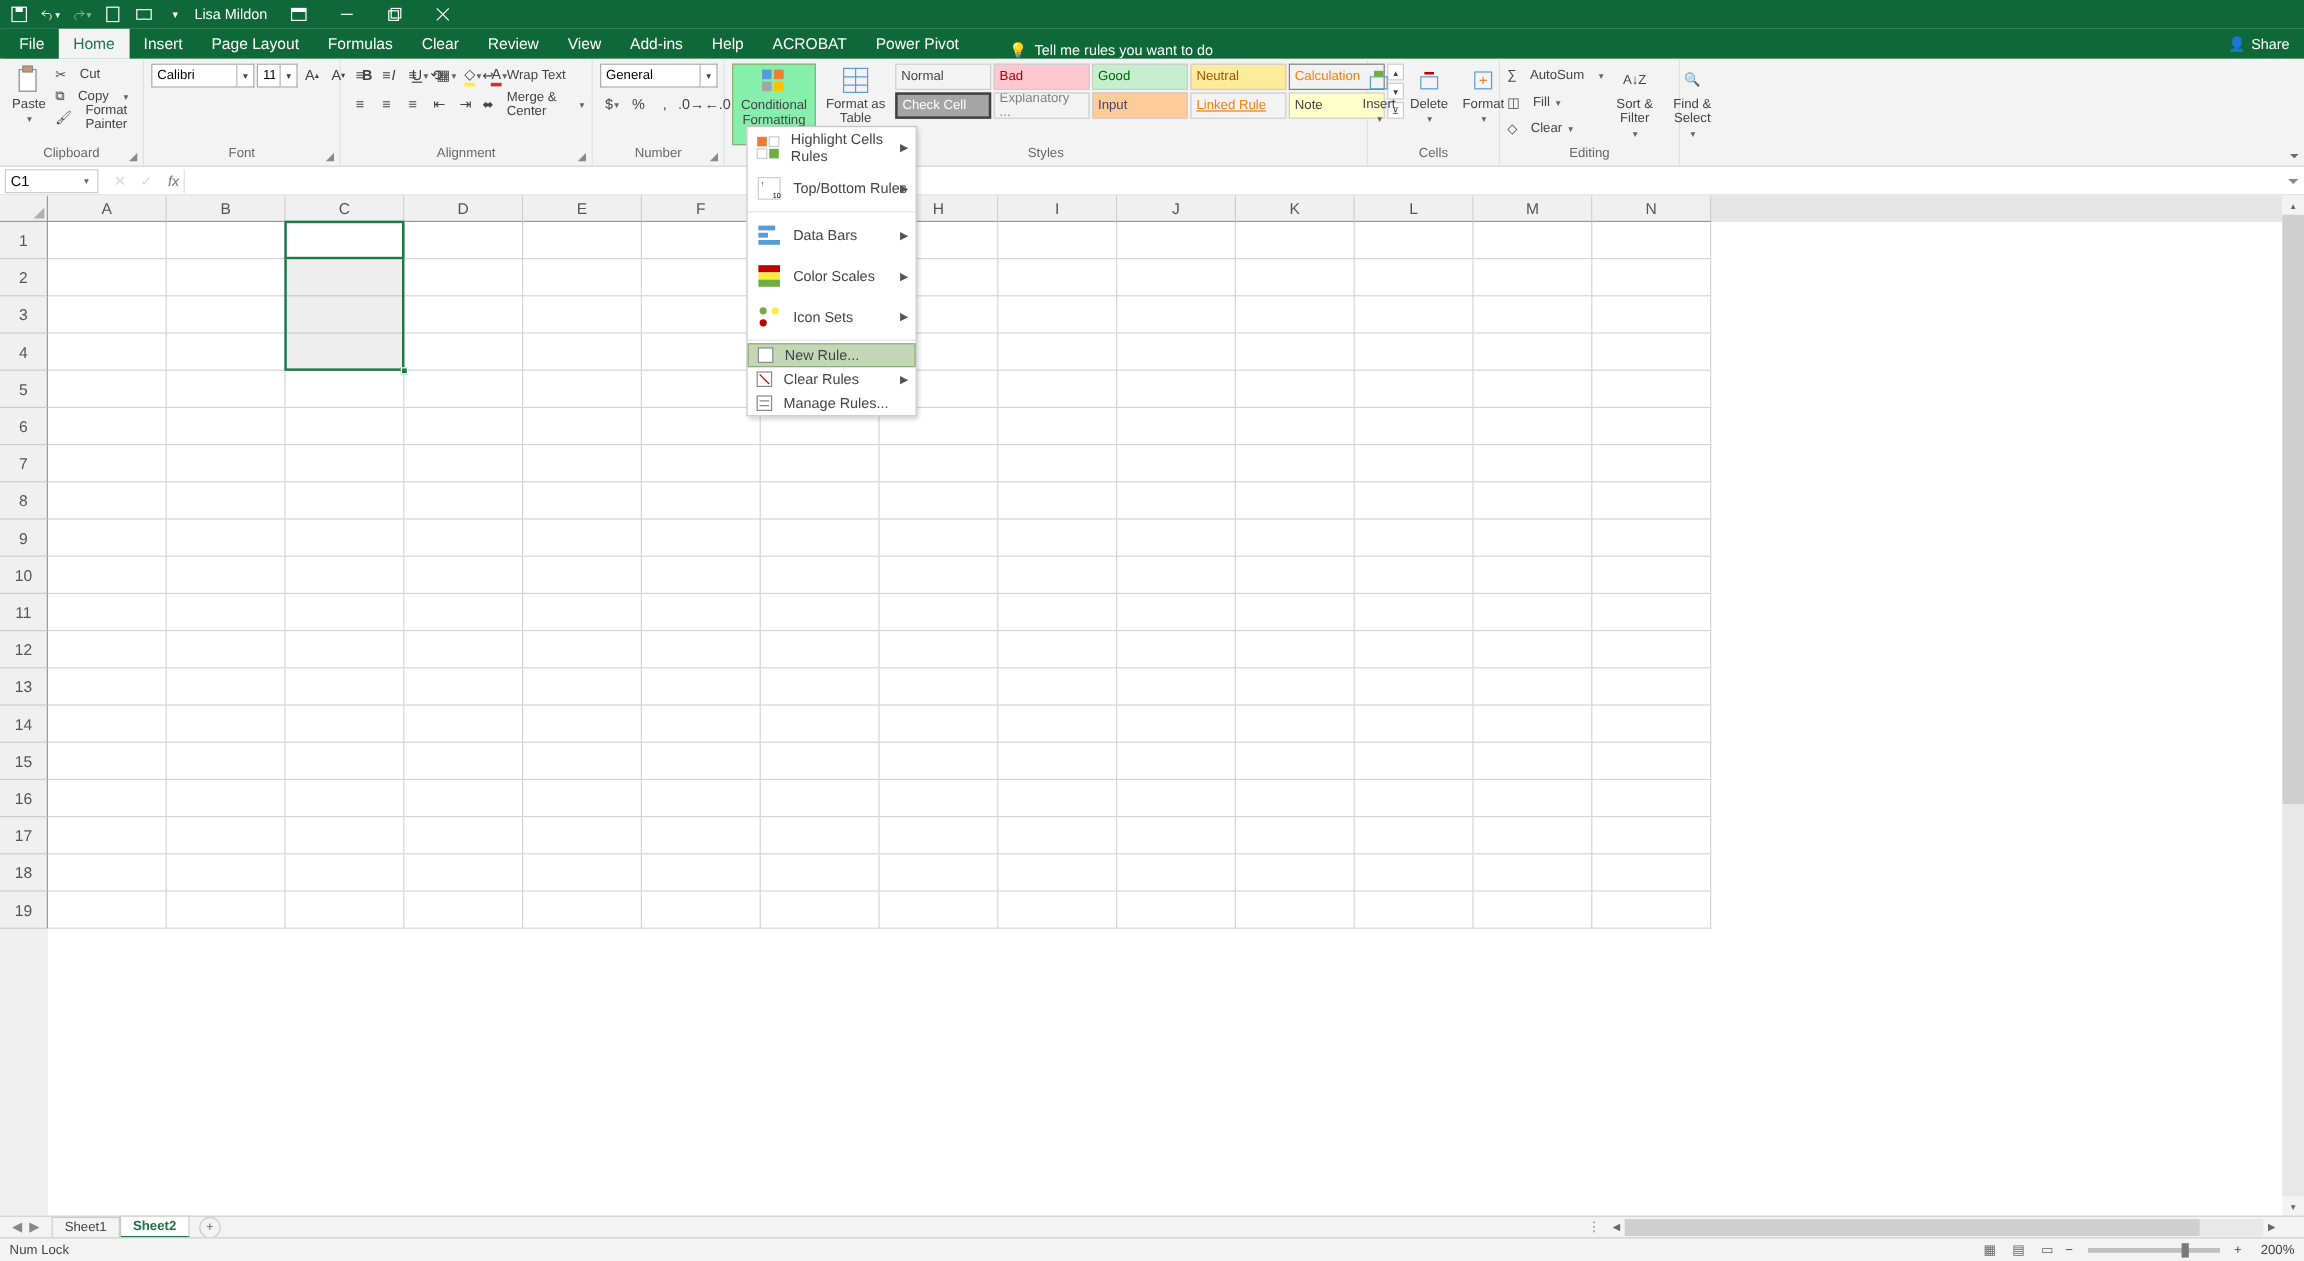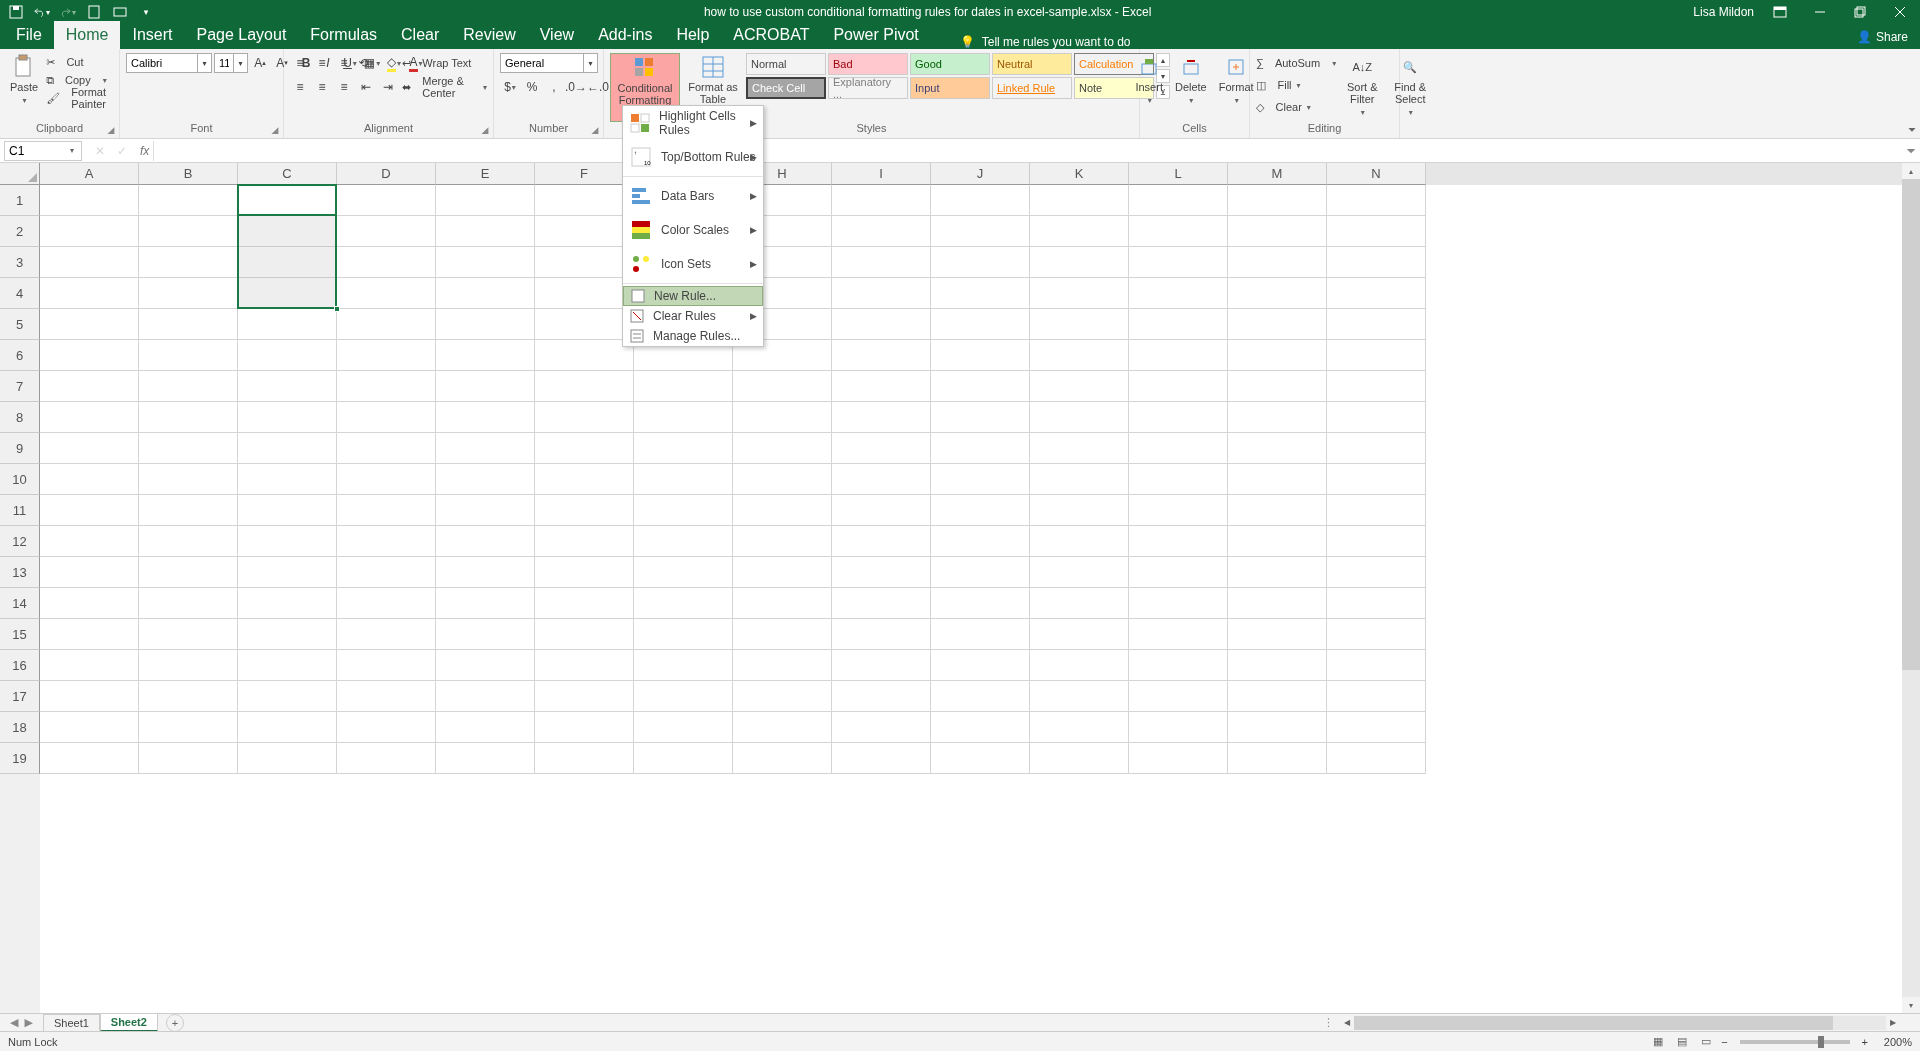--- a/index.html
+++ b/index.html
@@ -8,21 +8,21 @@
 
 .titlebar { height: 24px; background: #0e6837; display:flex; align-items:center; color:#fff; font-size:12px; }
 .qat { display:flex; align-items:center; gap:10px; padding:0 8px; }
 .qat .qbtn { width:16px; height:16px; display:flex; align-items:center; justify-content:center; cursor:pointer; }
 .title-center { flex:1; text-align:center; }
 .title-right { display:flex; align-items:center; gap:12px; padding-right:6px; }
 .winbtn { width:28px; height:20px; display:flex; align-items:center; justify-content:center; cursor:pointer; }
 
 
 .ribbon-tabs { height:25px; background:#0e6837; display:flex; align-items:flex-end; padding-left:4px; }
-.ribbon-tabs .tab { padding:5px 12px; color:#fff; font-size:16px; cursor:pointer; }
+.ribbon-tabs .tab { padding:5px 12px; color:#fff; font-size:13px; cursor:pointer; }
 .ribbon-tabs .tab.active { background:#f3f3f3; color:#217346; }
 .ribbon-tabs .file-tab { background:#0e6837; color:#fff; padding:5px 12px; }
 .tell-me { display:flex; align-items:center; gap:6px; color:#fff; padding:0 10px; margin-left:20px;}
 .ribbon-tabs .spacer { flex:1; }
 .share-btn { color:#fff; padding:5px 12px; display:flex; align-items:center; gap:4px;}
 
 
 .ribbon { height:90px; background:#f3f3f3; border-bottom:1px solid #d4d4d4; display:flex; position:relative;}
 .group { border-right:1px solid #e1e1e1; padding:4px 6px 2px 6px; display:flex; flex-direction:column; justify-content:space-between; height:100%; position:relative;}
 .group-label { text-align:center; font-size:11px; color:#666; padding-bottom:2px;}
@@ -144,21 +144,20 @@
           <rect x="1" y="1" width="10" height="12" fill="none" stroke="#fff"></rect>
         </svg>
       </span>
     <span class="qbtn">
         <svg width="14" height="12" viewBox="0 0 14 12">
           <rect x="1" y="2" width="12" height="8" fill="none" stroke="#fff"></rect>
         </svg>
       </span>
     <span class="qbtn" style="font-size:9px;color:#fff">▾</span>
   </div>
-  <div class="title-center">how to use custom conditional formatting rules for dates in excel-sample.xlsx - Excel</div>
   <div class="title-right">
     <span>Lisa Mildon</span>
     <span class="winbtn">
         <svg width="14" height="12">
           <rect x="1" y="1" width="12" height="10" fill="none" stroke="#fff"></rect>
           <rect x="1" y="1" width="12" height="3" fill="#fff"></rect>
         </svg>
       </span>
     <span class="winbtn">
         <svg width="12" height="12">
@@ -306,21 +305,21 @@
         <span class="sm-btn">.0→</span>
         <span class="sm-btn">←.0</span>
       </div>
     </div>
     <div class="group-label">Number</div>
     <span class="dialog-launcher">◢</span>
   </div>
 
   <div class="group" style="width:536px">
     <div class="group-body">
-      <div class="big-btn" style="background:#fca5a5;border:1px solid #8dae78;">
+      <div class="big-btn" style="background:#86efac;border:1px solid #8dae78;">
         <div class="ico">
             <svg width="24" height="24">
               <rect x="2" y="2" width="8" height="8" fill="#5b9bd5"></rect>
               <rect x="12" y="2" width="8" height="8" fill="#ed7d31"></rect>
               <rect x="2" y="12" width="8" height="8" fill="#a5a5a5"></rect>
               <rect x="12" y="12" width="8" height="8" fill="#ffc000"></rect>
             </svg>
           </div>
         <span style="display:block;width:60px">Conditional Formatting</span><span class="dd-arrow">▾</span>
       </div>

